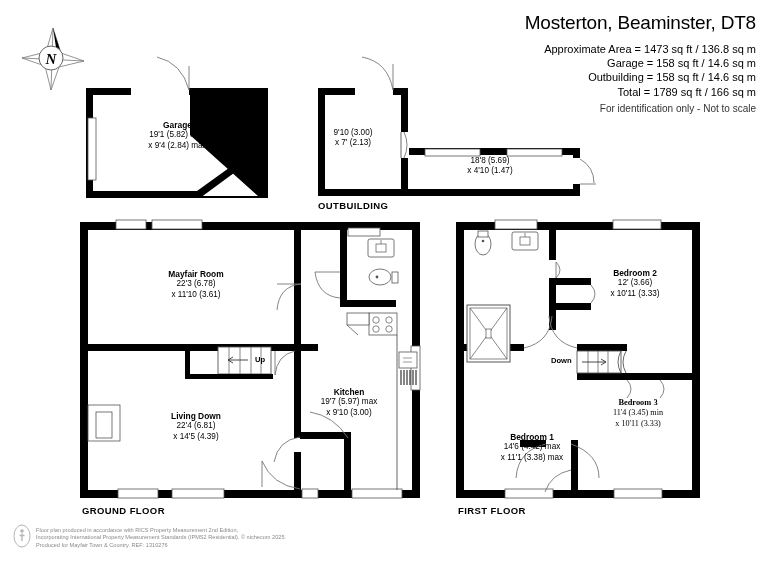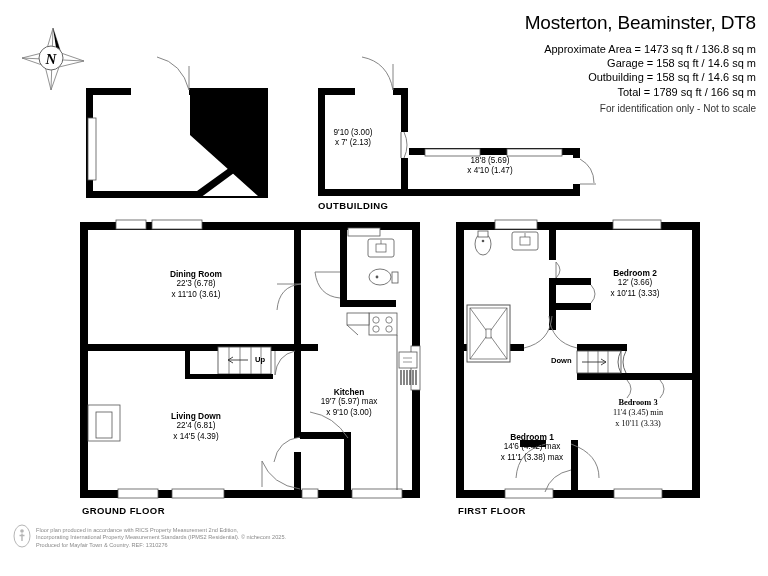--- a/index.html
+++ b/index.html
@@ -329,33 +329,38 @@
       <path d="M660 380 q8 9 0 18" fill="none" stroke="#777" stroke-width="0.9"></path>
 
       <path d="M571 470 q-20 4 -26 22" fill="none" stroke="#777" stroke-width="0.9"></path>
     </g>
   </svg>
 
   <div class="floor-label" id="label-outbuilding">OUTBUILDING</div>
   <div class="floor-label" id="label-ground">GROUND FLOOR</div>
   <div class="floor-label" id="label-first">FIRST FLOOR</div>
 
+  <div class="rmlabel" style="left:120px; top:120px; width:115px;">
+    <span class="nm">Garage</span>
+    <span class="d1">19'1 (5.82) max</span>
+    <span class="d2">x 9'4 (2.84) max</span>
+  </div>
 
   <div class="rmlabel" style="left:308px; top:128px; width:90px;">
     <span class="d1">9'10 (3.00)</span>
     <span class="d2">x 7' (2.13)</span>
   </div>
 
   <div class="rmlabel" style="left:420px; top:156px; width:140px;">
     <span class="d1">18'8 (5.69)</span>
     <span class="d2">x 4'10 (1.47)</span>
   </div>
 
   <div class="rmlabel" style="left:136px; top:269px; width:120px;">
-    <span class="nm">Dining Room</span>
+    <span class="nm">Mayfair Room</span>
     <span class="d1">22'3 (6.78)</span>
     <span class="d2">x 11'10 (3.61)</span>
   </div>
 
   <div class="rmlabel" style="left:136px; top:411px; width:120px;">
     <span class="nm">Living Down</span>
     <span class="d1">22'4 (6.81)</span>
     <span class="d2">x 14'5 (4.39)</span>
   </div>
 

